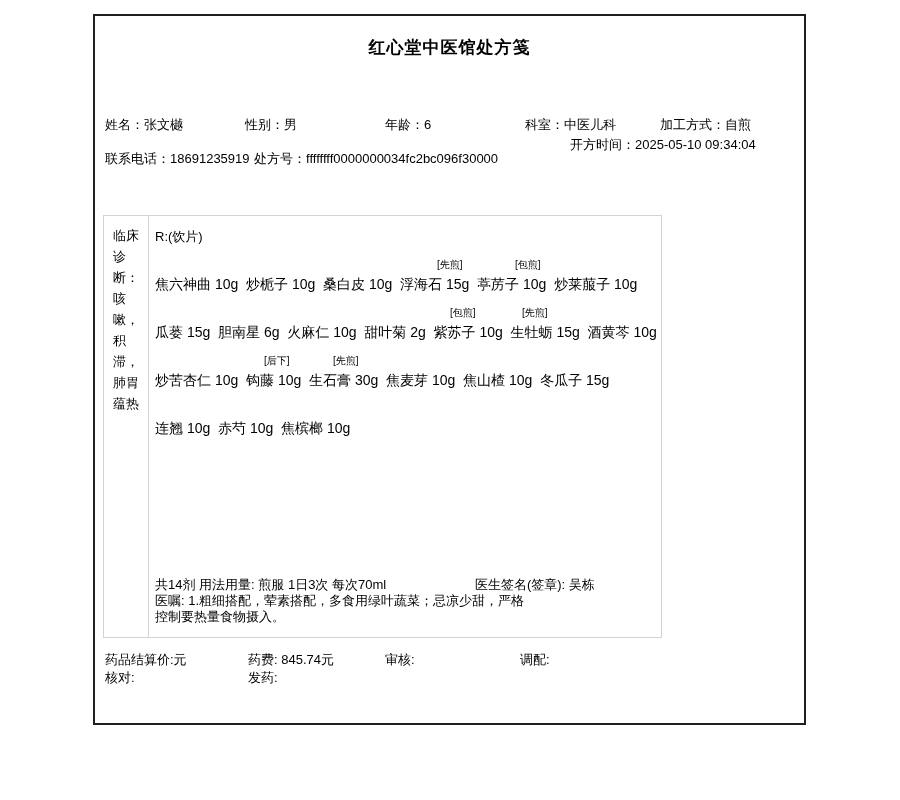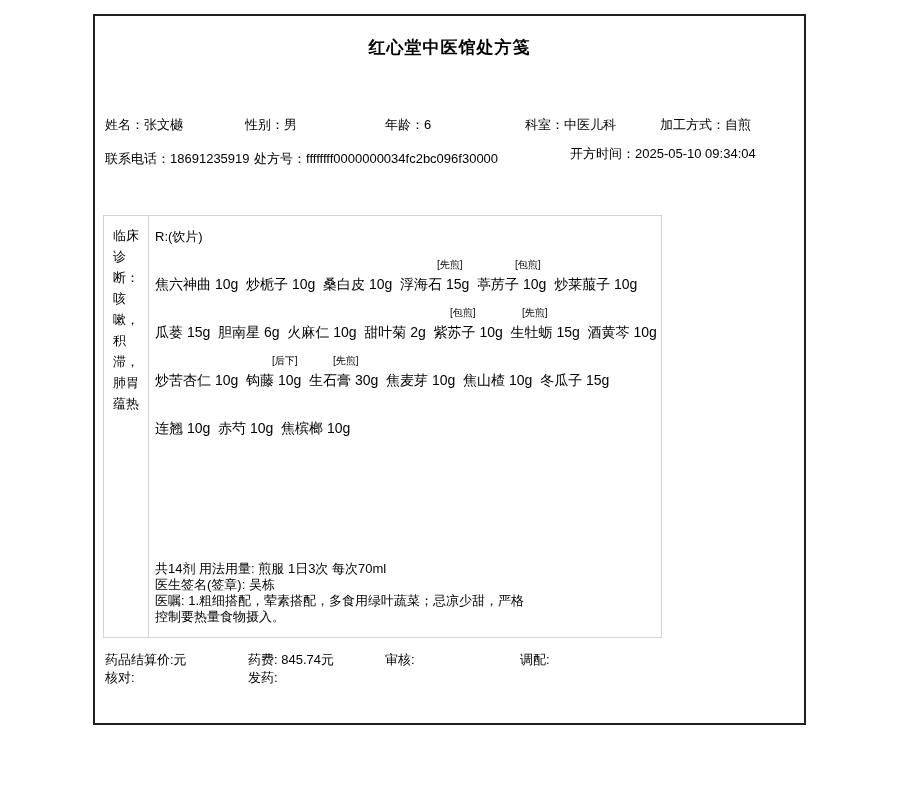--- a/index.html
+++ b/index.html
@@ -39,21 +39,21 @@
     white-space: nowrap;
   }
   
   .p-name   { left: 10px;  top: 100px; }
   .p-gender { left: 150px; top: 100px; }
   .p-age    { left: 290px; top: 100px; }
   .p-dept   { left: 430px; top: 100px; }
   .p-proc   { left: 565px; top: 100px; }
   .p-phone  { left: 10px;  top: 134px; }
   .p-rxno   { left: 159px; top: 134px; }
-  .p-time   { left: 475px; top: 129px; }
+  .p-time   { left: 475px; top: 120px; }
   
   .rx-box {
     position: absolute;
     left: 8px;
     top: 199px;
     width: 559px;
     height: 423px;
     border: 1px solid #d3d3d3;
     box-sizing: border-box;
     display: flex;
@@ -94,21 +94,20 @@
     font-size: 14px;
     line-height: 20px;
     white-space: pre;
   }
   .rx-bottom { margin-top: auto; }
   .dosage-row {
     display: flex;
     justify-content: space-between;
     padding-right: 62px;
     line-height: 16px;
-    flex-direction: column;
   }
   .advice { line-height: 16px; }
   
   .ft-settle  { left: 10px;  top: 635px; }
   .ft-fee     { left: 153px; top: 635px; }
   .ft-review  { left: 290px; top: 635px; }
   .ft-prepare { left: 425px; top: 635px; }
   .ft-check   { left: 10px;  top: 653px; }
   .ft-dispense{ left: 153px; top: 653px; }
   .ft-note    { left: 10px;  top: 671px; }
@@ -144,21 +143,21 @@
             </div>
             <div class="herb-line">
               <div class="anno-row">
                 <span class="anno" style="left: 295px;">[包煎]</span>
                 <span class="anno" style="left: 367px;">[先煎]</span>
               </div>
               <div class="herb-text">瓜蒌 15g  胆南星 6g  火麻仁 10g  甜叶菊 2g  紫苏子 10g  生牡蛎 15g  酒黄芩 10g</div>
             </div>
             <div class="herb-line">
               <div class="anno-row">
-                <span class="anno" style="left: 108px; padding-left: 9px;">[后下]</span>
+                <span class="anno" style="left: 100px; padding-left: 9px;">[后下]</span>
                 <span class="anno" style="left: 178px;">[先煎]</span>
               </div>
               <div class="herb-text">炒苦杏仁 10g  钩藤 10g  生石膏 30g  焦麦芽 10g  焦山楂 10g  冬瓜子 15g</div>
             </div>
             <div class="herb-line">
               <div class="anno-row"></div>
               <div class="herb-text">连翘 10g  赤芍 10g  焦槟榔 10g</div>
             </div>
           </div>
         <div class="rx-bottom">

